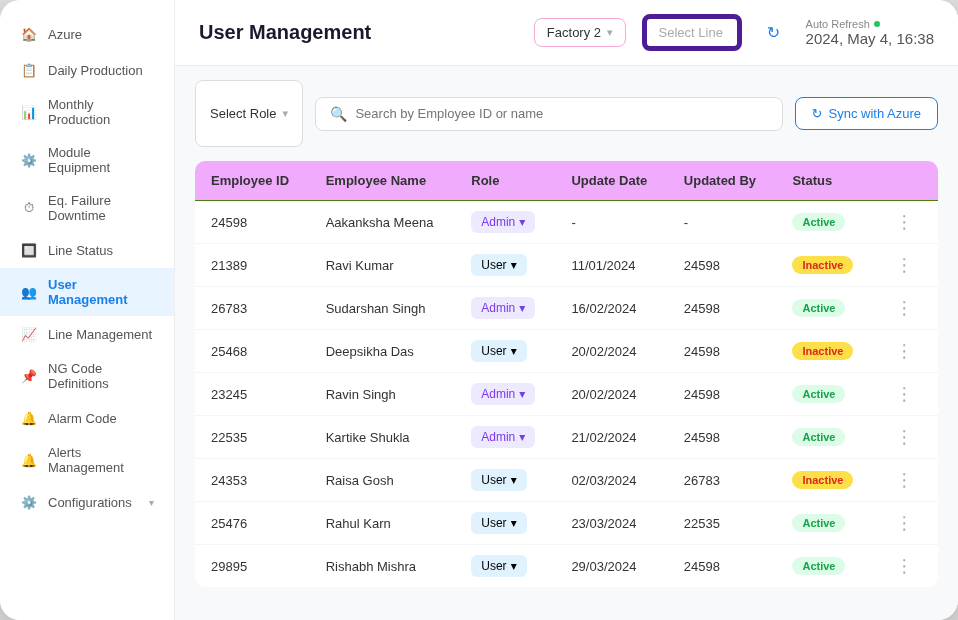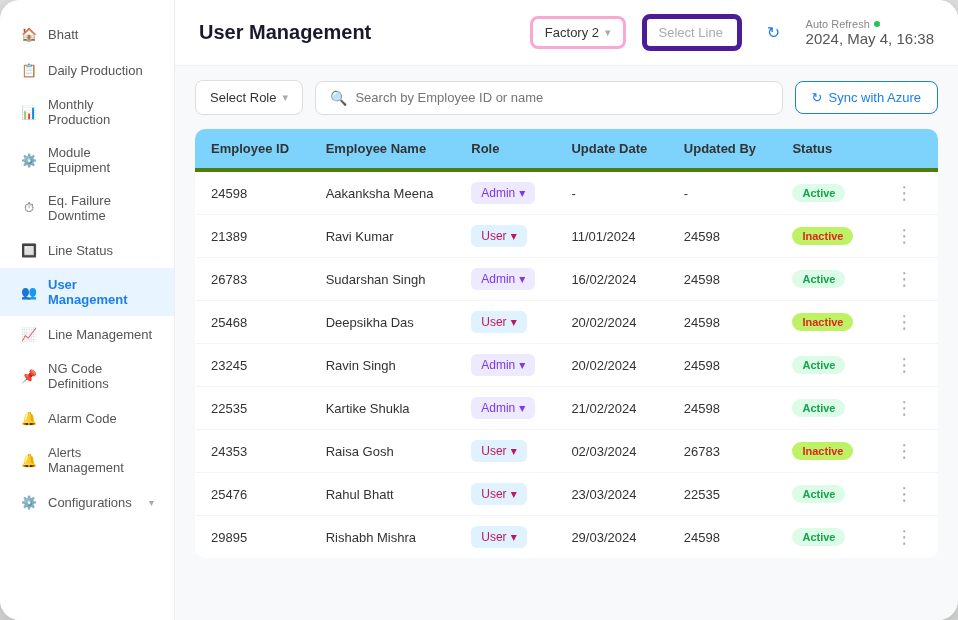--- a/index.html
+++ b/index.html
@@ -83,21 +83,21 @@
     .header-title {
       font-size: 20px;
       font-weight: 700;
       color: #1a1a2e;
       flex: 1;
     }
     .factory-selector {
       display: flex;
       align-items: center;
       gap: 6px;
-      border: 3px solid #f9a8d4;
+      border: 1px solid #f9a8d4;
       border-radius: 8px;
       padding: 6px 12px;
       cursor: pointer;
       font-size: 13px;
       color: #333;
       background: #fff;
     }
     .factory-selector .chevron { color: #aaa; font-size: 11px; }
     .line-selector {
       display: flex;
@@ -146,21 +146,21 @@
       display: flex;
       align-items: center;
       gap: 12px;
     }
     .role-selector {
       display: flex;
       align-items: center;
       gap: 6px;
       border: 1px solid #ddd;
       border-radius: 8px;
-      padding: 9px 14px;
+      padding: 25px 14px;
       cursor: pointer;
       font-size: 13px;
       color: #333;
       background: #fff;
     }
     .search-box {
       flex: 1;
       display: flex;
       align-items: center;
       gap: 8px;
@@ -198,22 +198,22 @@
       padding: 0 20px 20px;
     }
     table {
       width: 100%;
       border-collapse: collapse;
       background: #fff;
       border-radius: 10px;
       overflow: hidden;
     }
     thead tr {
-      background: #7dd3fc;
-      border-bottom: 4px solid #4d7c0f;
+      background: #f0abfc;
+      border-bottom: 1px solid #4d7c0f;
     }
     th {
       padding: 12px 16px;
       text-align: left;
       font-weight: 600;
       color: #333;
       font-size: 13px;
     }
     td {
       padding: 10px 16px;
@@ -230,55 +230,55 @@
       border-radius: 6px;
       font-size: 12px;
       cursor: pointer;
     }
     .role-admin {
       background: #ede9fe;
       color: #7c3aed;
     }
     .role-user {
       background: #e0f2fe;
-      color: #be185d;
+      color: #000000;
     }
     .status-badge {
       display: inline-block;
       padding: 3px 10px;
       border-radius: 12px;
       font-size: 11px;
       font-weight: 600;
     }
     .status-active {
       background: #dcfce7;
       color: #16a34a;
     }
     .status-inactive {
-      background: #bef264;
+      background: #fde047;
       color: #dc2626;
     }
     .more-btn {
       cursor: pointer;
       color: #aaa;
       font-size: 18px;
       padding: 2px 6px;
       border-radius: 4px;
     }
   </style>
 </head>
 <body>
 
 <div class="device">
 
   <nav class="sidebar">
     <div id="sidebar-items">
         <div class="sidebar-item">
           <span class="icon">🏠</span>
-          <span class="label">Bhatt</span>
+          <span class="label">Azure</span>
         </div>
         <div class="sidebar-item">
           <span class="icon">📋</span>
           <span class="label">Daily Production</span>
         </div>
         <div class="sidebar-item">
           <span class="icon">📊</span>
           <span class="label">Monthly Production</span>
         </div>
         <div class="sidebar-item">
@@ -485,21 +485,21 @@
     <td>26783</td>
     <td>
       <span class="status-badge status-inactive">Inactive</span>
     </td>
     <td>
       <span class="more-btn">⋮</span>
     </td>
   </tr>
             <tr>
     <td>25476</td>
-    <td>Rahul Bhatt</td>
+    <td>Rahul Karn</td>
     <td>
       <span class="role-badge role-user">
         User <span>▾</span>
       </span>
     </td>
     <td>23/03/2024</td>
     <td>22535</td>
     <td>
       <span class="status-badge status-active">Active</span>
     </td>

